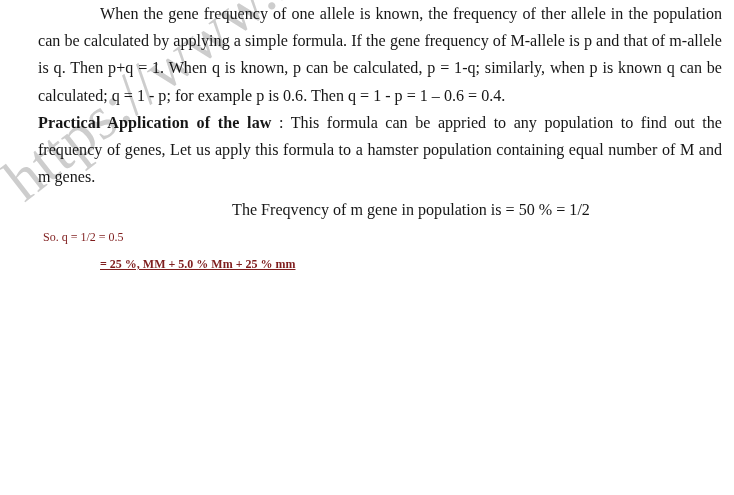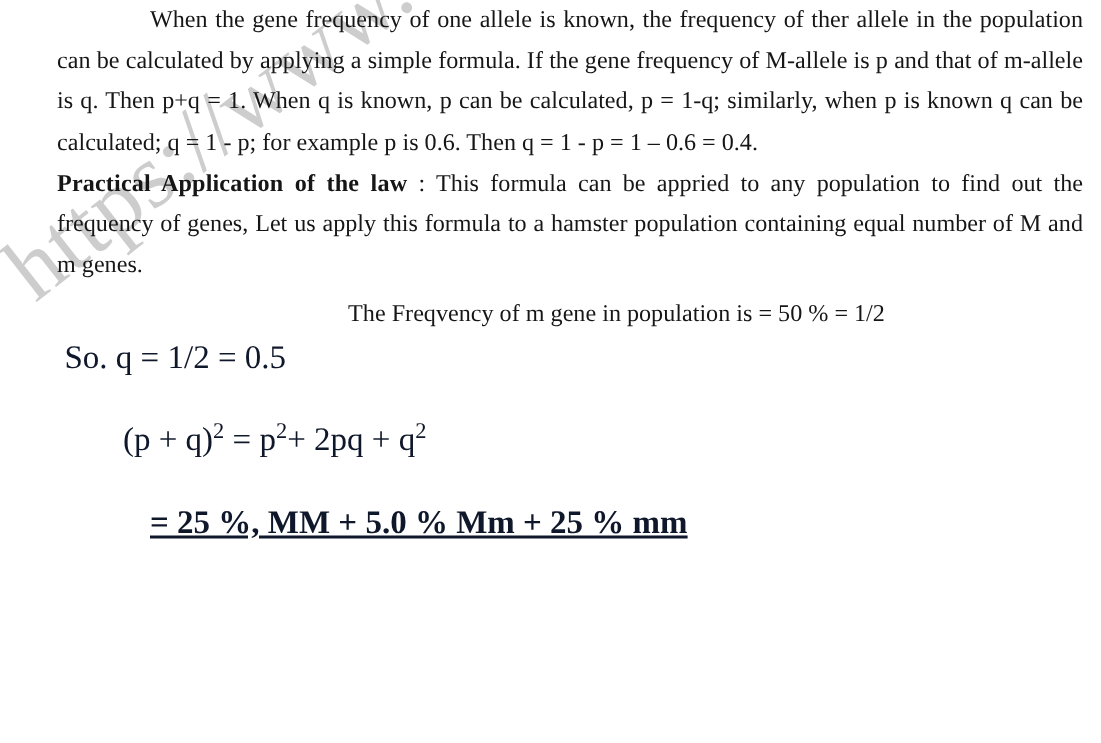--- a/index.html
+++ b/index.html
@@ -63,23 +63,23 @@
   .para.left  { text-align: center; }
 
   .indent-first { text-indent: 62px; }
 
   .lead {
     font-weight: bold;
     letter-spacing: 0.1px;
   }
 
   .eq-block {
-    font-size: 22px;
+    font-size: 12px;
     line-height: 27.5px;
-    color: #0f172a;
+    color: #7f1d1d;
   }
   .eq-line { white-space: pre; margin: 0; }
   .eq-line.bold { font-weight: bold; }
 
   sup {
     font-size: 0.68em;
     vertical-align: super;
     line-height: 0;
   }
 
@@ -105,23 +105,20 @@
     </p>
 
     <div class="spacer-sm"></div>
 
     <p class="para left line-freq">The Freqvency of m gene in population is = 50 % = 1/2</p>
 
     <div class="eq-block">
 
       <p class="eq-line line-so">So. q = 1/2 = 0.5</p>
 
-      <p class="eq-line">
-        <span>(p + q)</span><sup>2</sup><span> = p</span><sup>2</sup><span>+ 2pq + q</span><sup>2</sup>
-      </p>
 
 
 
       <p class="eq-line bold" style="padding-left:62px;text-decoration:underline;">= 25 %, MM + 5.0 % Mm + 25 % mm</p>
 
     </div>
 
     <div class="spacer-lg"></div>
 
   </div>

